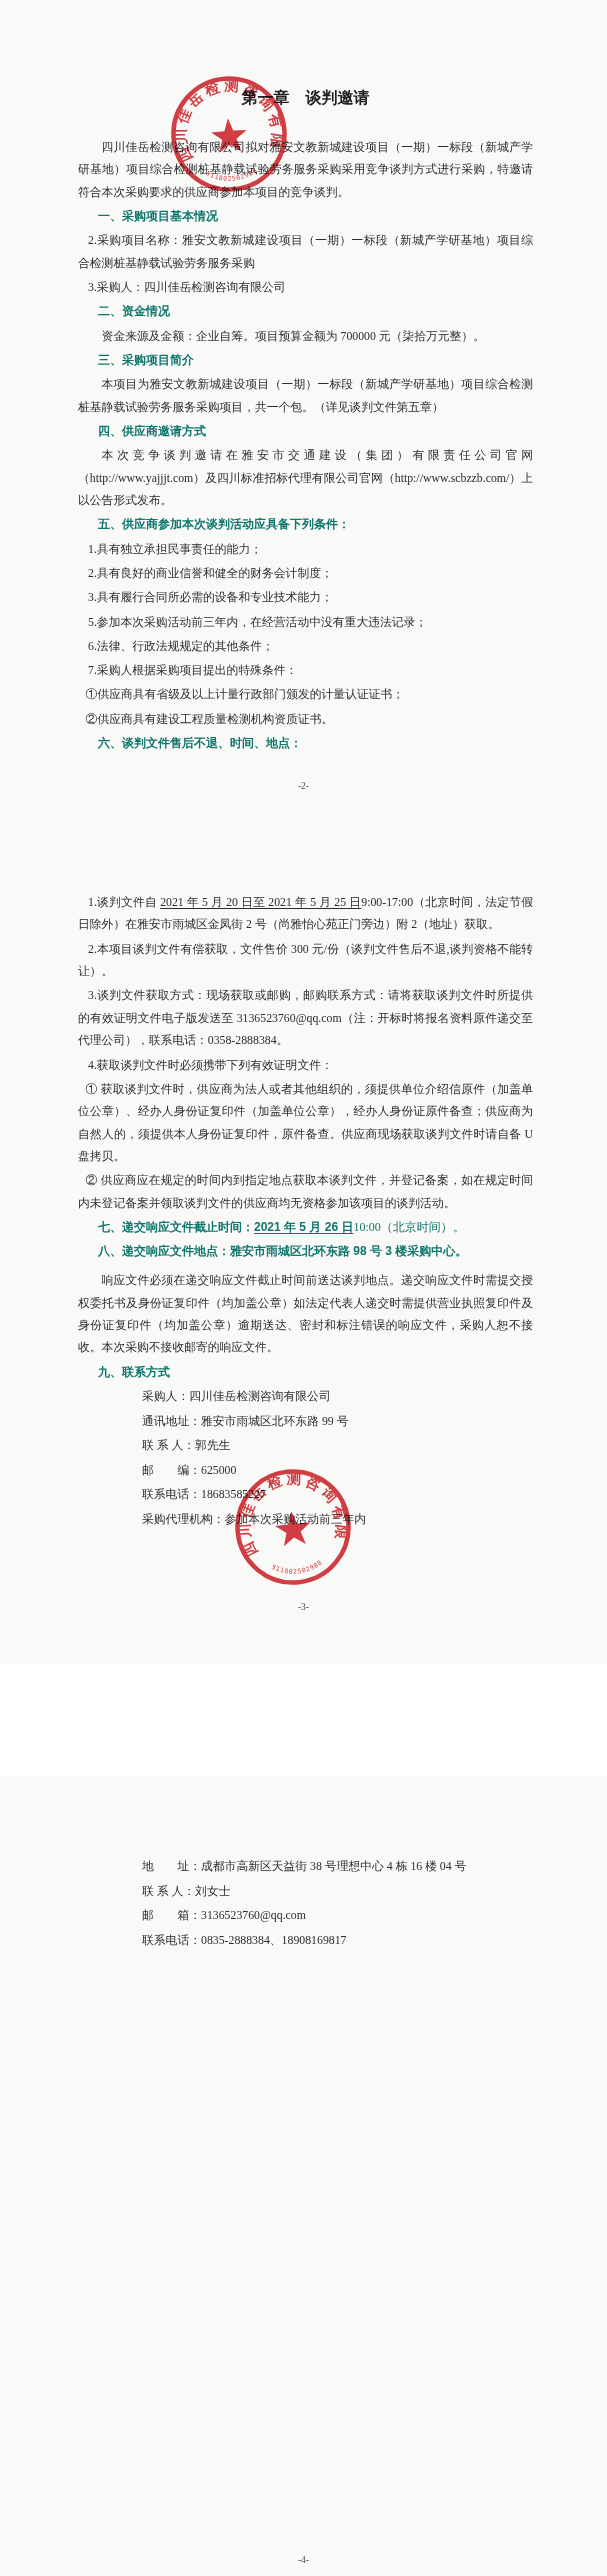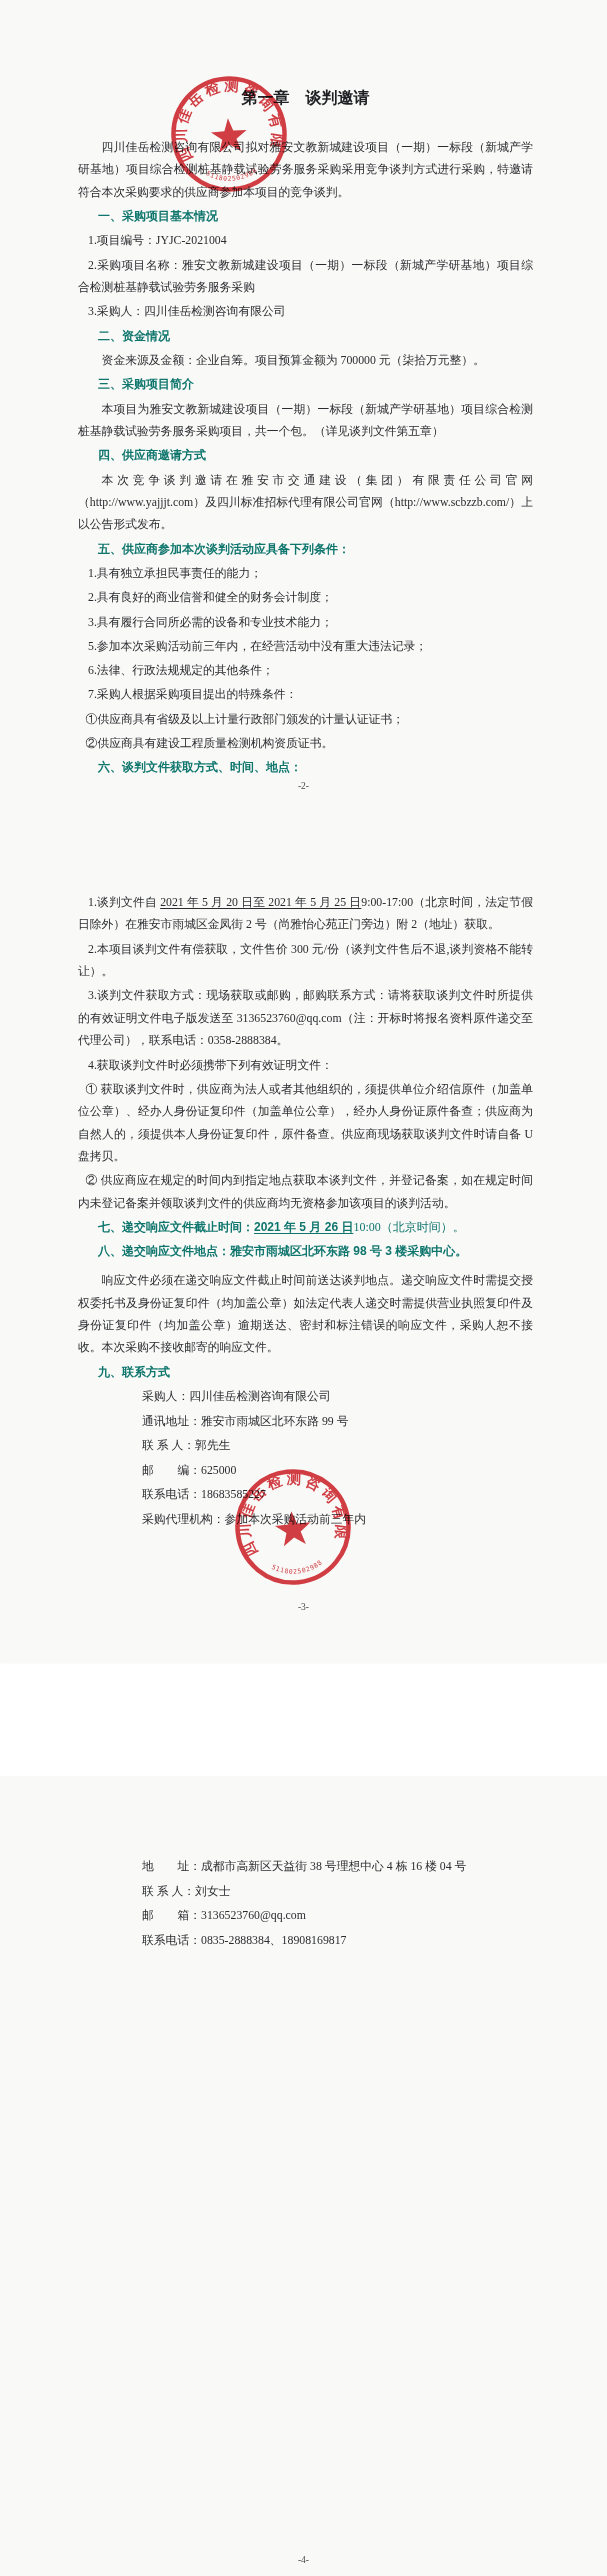--- a/index.html
+++ b/index.html
@@ -59,21 +59,20 @@
 </head>
 <body>
 
 <div class="doc">
 
   <div class="page page1">
     <div class="blk title">第一章　谈判邀请</div>
     <p class="blk indent">四川佳岳检测咨询有限公司拟对雅安文教新城建设项目（一期）一标段（新城产学研基地）项目综合检测桩基静载试验劳务服务采购采用竞争谈判方式进行采购，特邀请符合本次采购要求的供应商参加本项目的竞争谈判。</p>
 
     <div class="blk h">一、采购项目基本情况</div>
-    <p class="blk li">1.项目编号：JYJC-2021004</p>
     <p class="blk li">2.采购项目名称：雅安文教新城建设项目（一期）一标段（新城产学研基地）项目综合检测桩基静载试验劳务服务采购</p>
     <p class="blk li">3.采购人：四川佳岳检测咨询有限公司</p>
 
     <div class="blk h">二、资金情况</div>
     <p class="blk indent">资金来源及金额：企业自筹。项目预算金额为 700000 元（柒拾万元整）。</p>
 
     <div class="blk h">三、采购项目简介</div>
     <p class="blk indent">本项目为雅安文教新城建设项目（一期）一标段（新城产学研基地）项目综合检测桩基静载试验劳务服务采购项目，共一个包。（详见谈判文件第五章）</p>
 
     <div class="blk h">四、供应商邀请方式</div>
@@ -82,21 +81,21 @@
     <div class="blk h">五、供应商参加本次谈判活动应具备下列条件：</div>
     <p class="blk li">1.具有独立承担民事责任的能力；</p>
     <p class="blk li">2.具有良好的商业信誉和健全的财务会计制度；</p>
     <p class="blk li">3.具有履行合同所必需的设备和专业技术能力；</p>
     <p class="blk li">5.参加本次采购活动前三年内，在经营活动中没有重大违法记录；</p>
     <p class="blk li">6.法律、行政法规规定的其他条件；</p>
     <p class="blk li">7.采购人根据采购项目提出的特殊条件：</p>
     <p class="blk sub">①供应商具有省级及以上计量行政部门颁发的计量认证证书；</p>
     <p class="blk sub">②供应商具有建设工程质量检测机构资质证书。</p>
 
-    <div class="blk h">六、谈判文件获取方式、时间、地点：</div>
+    <div class="blk h">六、谈判文件售后不退、时间、地点：</div>
 
     <div class="footer">-2-</div>
   </div>
 
   <div class="page page2">
     <p class="blk li"><span>1.谈判文件自 </span><span class="u">2021 年 5 月 20 日至 2021 年 5 月 25 日</span><span>9:00-17:00（北京时间，法定节假日除外）在雅安市雨城区金凤街 2 号（尚雅怡心苑正门旁边）附 2（地址）获取。</span></p>
     <p class="blk li">2.本项目谈判文件有偿获取，文件售价 300 元/份（谈判文件售后不退,谈判资格不能转让）。</p>
     <p class="blk li">3.谈判文件获取方式：现场获取或邮购，邮购联系方式：请将获取谈判文件时所提供的有效证明文件电子版发送至 3136523760@qq.com（注：开标时将报名资料原件递交至代理公司），联系电话：0358-2888384。</p>
     <p class="blk li">4.获取谈判文件时必须携带下列有效证明文件：</p>
     <p class="blk sub">① 获取谈判文件时，供应商为法人或者其他组织的，须提供单位介绍信原件（加盖单位公章）、经办人身份证复印件（加盖单位公章），经办人身份证原件备查；供应商为自然人的，须提供本人身份证复印件，原件备查。供应商现场获取谈判文件时请自备 U 盘拷贝。</p>

